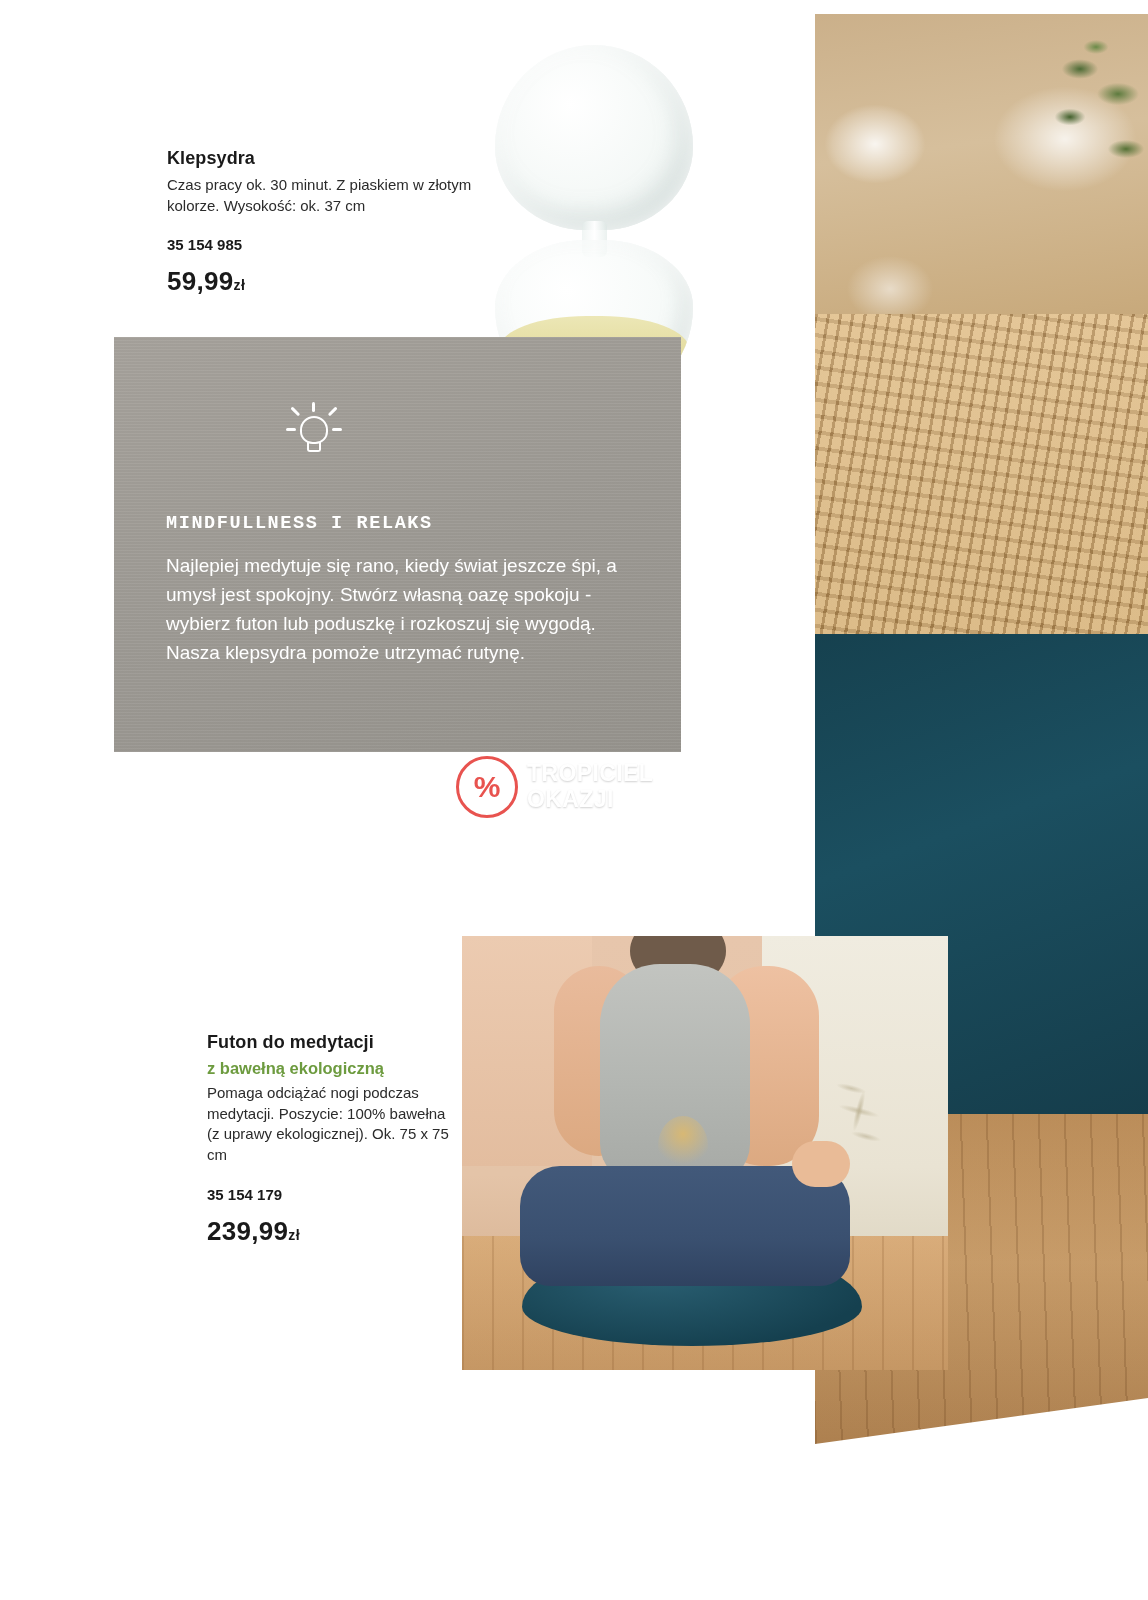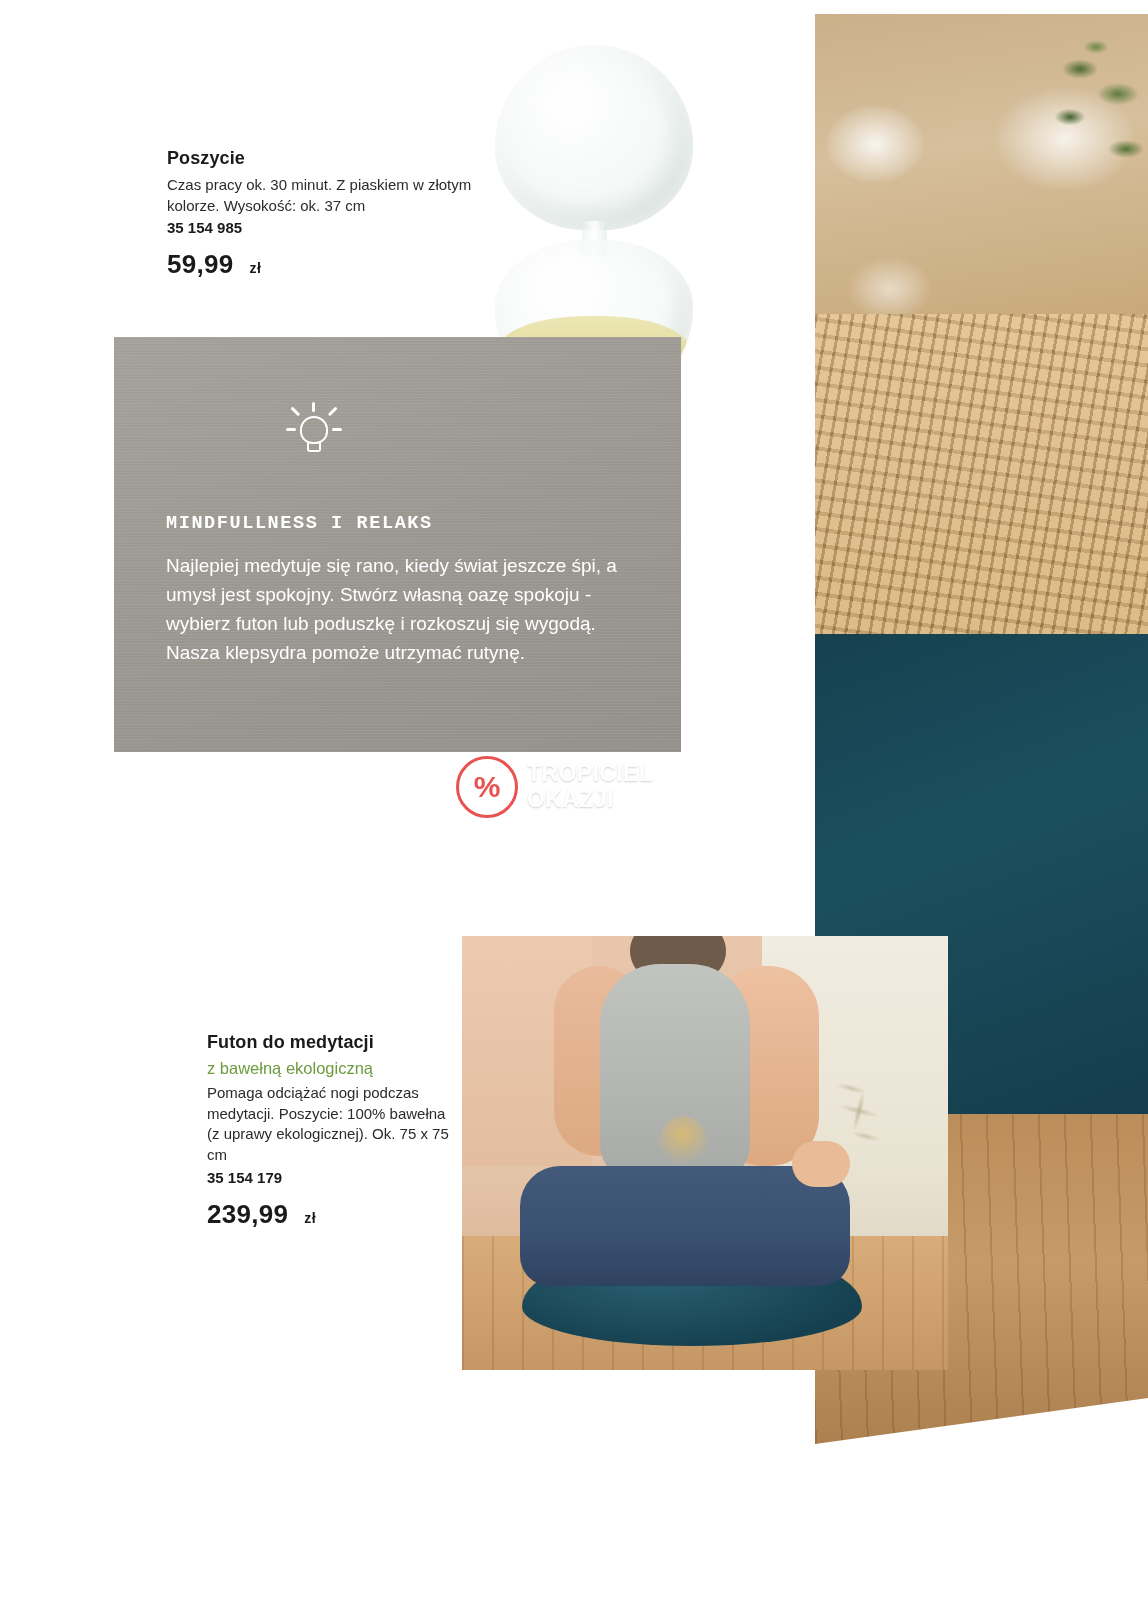--- a/index.html
+++ b/index.html
@@ -133,45 +133,45 @@
     width: 255px;
   }
   .prod-title {
     font-size: 18px;
     font-weight: bold;
     letter-spacing: .1px;
     margin: 0 0 6px 0;
   }
   .prod-sub {
     font-size: 16.5px;
-    font-weight: normal;
+    font-weight: bold;
     color: #6d9b3f;
     margin: 0 0 5px 0;
   }
   .prod-desc {
     font-size: 15px;
     line-height: 1.38;
     color: #2b2b2b;
     margin: 0;
   }
   .prod-code {
     font-size: 15px;
     font-weight: bold;
-    margin-top: 3px;
+    margin-top: 20px;
   }
   .prod-price {
     font-size: 26px;
     font-weight: bold;
     margin-top: 13px;
     letter-spacing: .3px;
   }
   .prod-price .cur {
     font-size: 14px;
     font-weight: bold;
-    margin-left: 16px;
+    margin-left: 0;
   }
 
   
   .tip-panel {
     position: absolute;
     left: 114px;
     top: 337px;
     width: 567px;
     height: 415px;
     background:
@@ -353,21 +353,21 @@
 
 <div class="hourglass">
   <div class="hg-top"></div>
   <div class="hg-neck"></div>
   <div class="hg-bottom">
     <div class="hg-sand"></div>
   </div>
 </div>
 
 <div class="prod-hourglass">
-  <div class="prod-title">Poszycie</div>
+  <div class="prod-title">Klepsydra</div>
   <p class="prod-desc">Czas pracy ok. 30 minut. Z piaskiem w złotym kolorze. Wysokość: ok. 37 cm</p>
   <div class="prod-code">35 154 985</div>
   <div class="prod-price">
     <span>59,99</span><span class="cur">zł</span>
   </div>
 </div>
 
 <div class="tip-panel">
   <div class="bulb">
     <div class="bulb-glass"></div>

